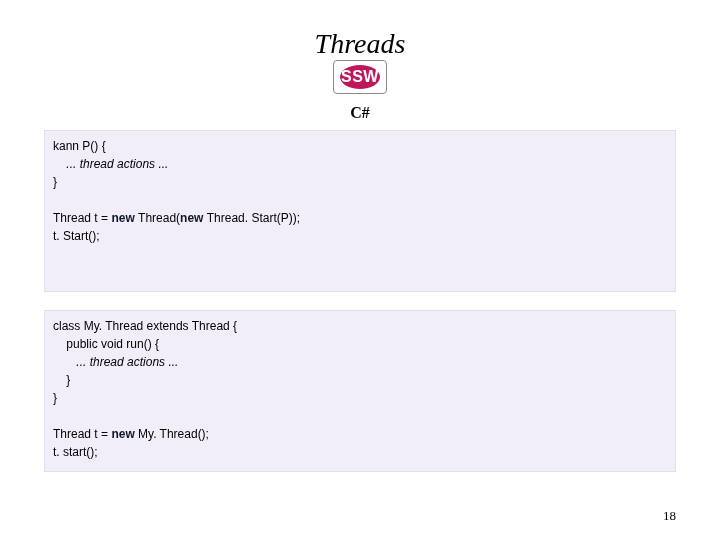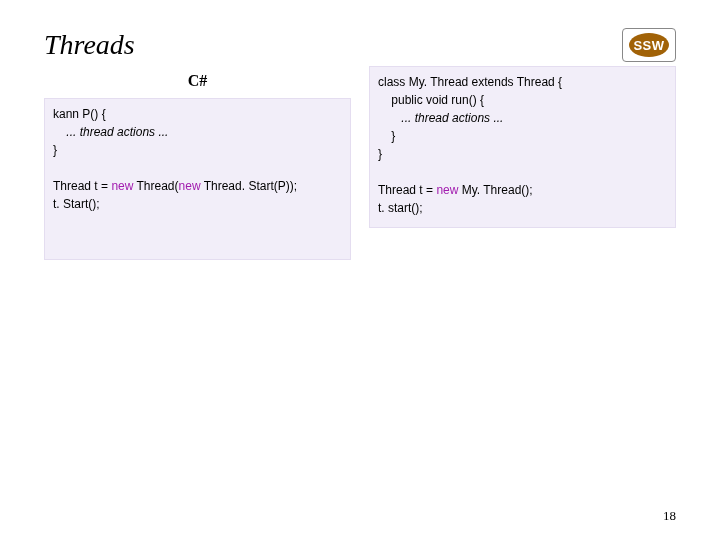--- a/index.html
+++ b/index.html
@@ -1,15 +1,15 @@
 <!DOCTYPE html>
 <html><head>
 <meta charset="utf-8">
 <style>
-  * { box-sizing: border-box; }
+  * { box-sizing: border-box; flex-direction: column; }
   body {
     margin: 0;
     width: 720px;
     height: 540px;
     font-family: Georgia, 'Times New Roman', serif;
     background: #fff;
     position: relative;
     padding: 28px 44px 24px 44px;
   }
   .header {
@@ -31,29 +31,29 @@
     border: 1px solid #888;
     border-radius: 4px;
     display: flex;
     align-items: center;
     justify-content: center;
     position: relative;
   }
   .logo-inner {
     width: 40px;
     height: 24px;
-    background: #a16207;
+    background: #be185d;
     border-radius: 50%;
     display: flex;
     align-items: center;
     justify-content: center;
     color: #fff;
     font-family: Arial, sans-serif;
     font-weight: bold;
-    font-size: 13px;
+    font-size: 16px;
     letter-spacing: 0.5px;
   }
   .columns {
     display: flex;
     gap: 18px;
   }
   .col {
     flex: 1;
     min-width: 0;
   }
@@ -67,21 +67,21 @@
   .code-box {
     background: #f2eef9;
     border: 1px solid #e4ddf0;
     font-family: Arial, Helvetica, sans-serif;
     font-size: 12px;
     line-height: 1.5;
     padding: 6px 8px 8px 8px;
     min-height: 162px;
     white-space: pre;
   }
-  .kw-new { color: #a21caf; }
+  .kw-new { color: #0f172a; font-weight: bold; }
   .italic { font-style: italic; }
   .bullets {
     margin-top: 48px;
     font-family: Georgia, serif;
     font-size: 13.5px;
     padding-left: 16px;
   }
   .bullets li {
     margin-bottom: 20px;
     line-height: 1.35;

